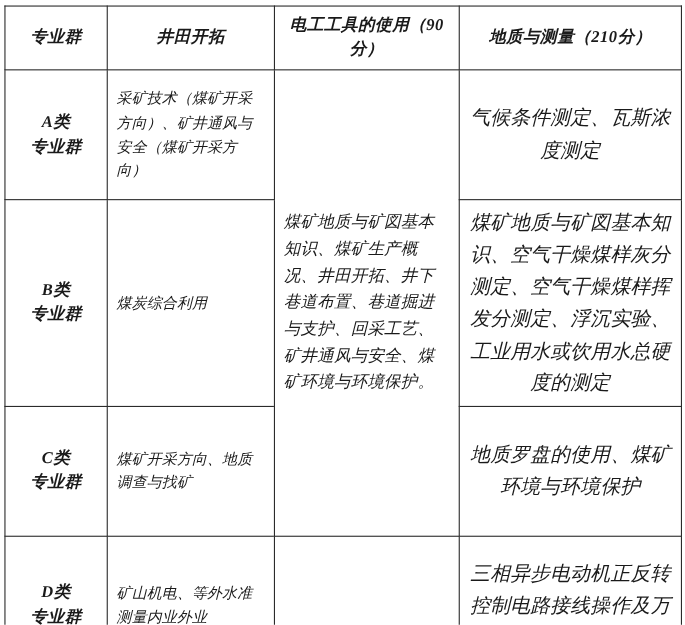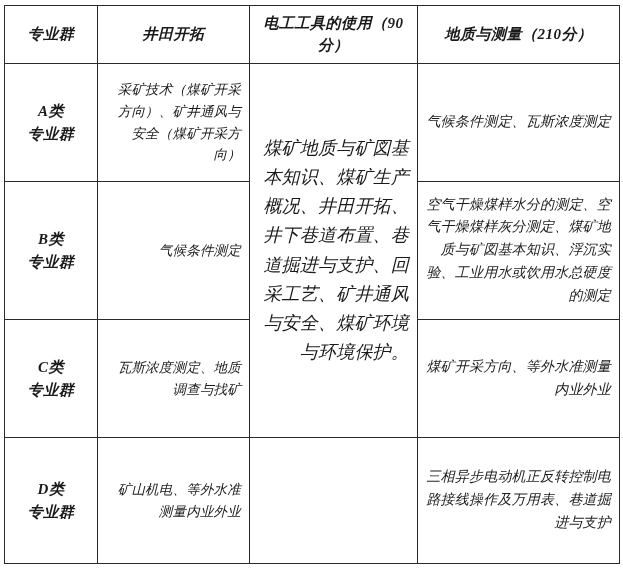--- a/index.html
+++ b/index.html
@@ -51,35 +51,35 @@
   }
   .grp {
     text-align: center;
     font-weight: bold;
     font-size: 15px;
     line-height: 1.5;
     letter-spacing: 0.5px;
     white-space: pre-line;
   }
   .body-cell {
-    text-align: right;
+    text-align: left;
     font-size: 13.5px;
     line-height: 1.62;
     letter-spacing: 0.2px;
   }
   .tall-cell {
-    text-align: right;
-    font-size: 18px;
+    text-align: left;
+    font-size: 15px;
     line-height: 1.62;
     letter-spacing: 0.2px;
     vertical-align: middle;
   }
   .skills-cell {
-    text-align: right;
-    font-size: 14px;
+    text-align: center;
+    font-size: 18px;
     line-height: 1.62;
     letter-spacing: 0.2px;
   }
   tr.r-a { height: 118px; }
   tr.r-b { height: 138px; }
   tr.r-c { height: 118px; }
   tr.r-d { height: 126px; }
 </style>
 </head>
 <body>
@@ -104,28 +104,28 @@
       <tr class="r-a">
         <td class="grp">A类
 专业群</td>
         <td class="body-cell">采矿技术（煤矿开采方向）、矿井通风与安全（煤矿开采方向）</td>
         <td class="tall-cell" rowspan="3">煤矿地质与矿図基本知识、煤矿生产概况、井田开拓、井下巷道布置、巷道掘进与支护、回采工艺、矿井通风与安全、煤矿环境与环境保护。</td>
         <td class="skills-cell">气候条件测定、瓦斯浓度测定</td>
       </tr>
       <tr class="r-b">
         <td class="grp">B类
 专业群</td>
-        <td class="body-cell">气候条件测定</td>
-        <td class="skills-cell">空气干燥煤样水分的测定、空气干燥煤样灰分测定、煤矿地质与矿図基本知识、浮沉实验、工业用水或饮用水总硬度的测定</td>
+        <td class="body-cell">煤炭综合利用</td>
+        <td class="skills-cell">煤矿地质与矿図基本知识、空气干燥煤样灰分测定、空气干燥煤样挥发分测定、浮沉实验、工业用水或饮用水总硬度的测定</td>
       </tr>
       <tr class="r-c">
         <td class="grp">C类
 专业群</td>
-        <td class="body-cell">瓦斯浓度测定、地质调查与找矿</td>
-        <td class="skills-cell">煤矿开采方向、等外水准测量内业外业</td>
+        <td class="body-cell">煤矿开采方向、地质调查与找矿</td>
+        <td class="skills-cell">地质罗盘的使用、煤矿环境与环境保护</td>
       </tr>
       <tr class="r-d">
         <td class="grp">D类
 专业群</td>
         <td class="body-cell">矿山机电、等外水准测量内业外业</td>
         <td class="body-cell"></td>
         <td class="skills-cell">三相异步电动机正反转控制电路接线操作及万用表、巷道掘进与支护</td>
       </tr>
     </tbody>
   </table>

